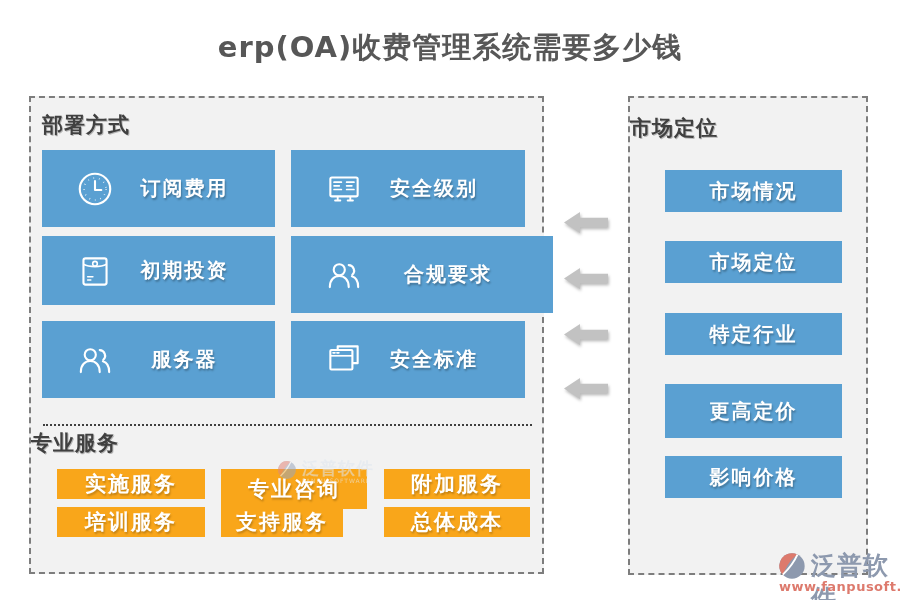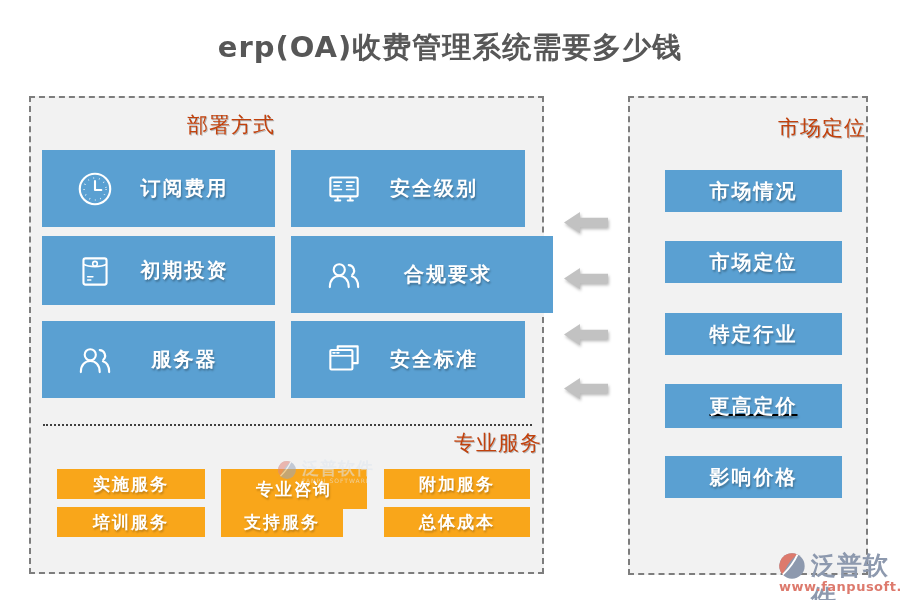--- a/index.html
+++ b/index.html
@@ -3,30 +3,30 @@
 <meta charset="utf-8">
 <style>
   html,body{margin:0;padding:0;background:#fff;}
   body{width:900px;height:600px;font-family:"DejaVu Sans",sans-serif;}
   .canvas{position:relative;width:900px;height:600px;background:#fff;overflow:hidden;}
   .title{position:absolute;top:28px;left:0;width:100%;text-align:center;
          font-size:29px;font-weight:bold;color:#575757;letter-spacing:1px;}
   .panel{position:absolute;background:#f2f2f2;border:2px dashed #7d7d7d;box-sizing:border-box;}
   #left-panel{left:29px;top:96px;width:515px;height:478px;}
   #right-panel{left:628px;top:96px;width:240px;height:479px;}
-  .sec-header{position:absolute;font-size:21px;font-weight:normal;color:#c2410c;
-              text-align:right;text-shadow:1px 1px 0 rgba(0,0,0,0.25);letter-spacing:1px;}
+  .sec-header{position:absolute;font-size:21px;font-weight:bold;color:#404040;
+              text-align:left;text-shadow:1px 1px 0 rgba(0,0,0,0.25);letter-spacing:1px;}
   .bluebox{position:absolute;background:#5aa0d2;display:flex;align-items:center;justify-content:center;}
   .bluebox .label{color:#fff;font-size:20px;font-weight:bold;letter-spacing:2px;
                   text-shadow:1px 2px 2px rgba(0,0,0,0.28);}
   .bluebox .boxicon{position:absolute;left:32px;top:50%;transform:translateY(-50%);
                     width:42px;height:42px;}
   .bluebox .offset{margin-left:52px;}
   .orangebox{position:absolute;background:#f9a61a;display:flex;align-items:center;justify-content:center;
-             color:#fff;font-size:17px;font-weight:bold;letter-spacing:2px;
+             color:#fff;font-size:21px;font-weight:bold;letter-spacing:2px;
              text-shadow:1px 2px 2px rgba(0,0,0,0.22);}
   .divider{position:absolute;left:12px;right:10px;top:326px;border-top:2px dotted #3f3f3f;height:0;}
   .arrow{position:absolute;width:46px;height:27px;}
   .arrow svg{filter:drop-shadow(1px 2px 1.5px rgba(0,0,0,0.28));}
   .watermark{position:absolute;left:245px;top:361px;display:flex;align-items:flex-start;opacity:0.55;}
   .watermark .wm-texts{margin-left:4px;}
   .wm-name{font-size:17px;font-weight:bold;color:#dfe7ef;letter-spacing:1px;line-height:18px;}
   .wm-sub{font-size:6px;color:#e8eef5;letter-spacing:1px;line-height:7px;}
   .logo{position:absolute;left:775px;top:549px;width:125px;height:46px;}
   .logo .logo-icon{position:absolute;left:2px;top:2px;}
@@ -171,21 +171,21 @@
 
     <div class="bluebox" style="left:35px;top:72px;width:177px;height:42px;">
       <span class="label">市场情况</span>
     </div>
     <div class="bluebox" style="left:35px;top:143px;width:177px;height:42px;">
       <span class="label">市场定位</span>
     </div>
     <div class="bluebox" style="left:35px;top:215px;width:177px;height:42px;">
       <span class="label">特定行业</span>
     </div>
-    <div class="bluebox" style="left:35px;top:286px;width:177px;height:44px;text-decoration:underline;">
+    <div class="bluebox" style="left:35px;top:286px;width:177px;height:54px;">
       <span class="label">更高定价</span>
     </div>
     <div class="bluebox" style="left:35px;top:358px;width:177px;height:42px;">
       <span class="label">影响价格</span>
     </div>
   </div>
 
   <div class="logo">
     <span class="logo-icon">
       <svg viewBox="0 0 32 32" width="30" height="30">

